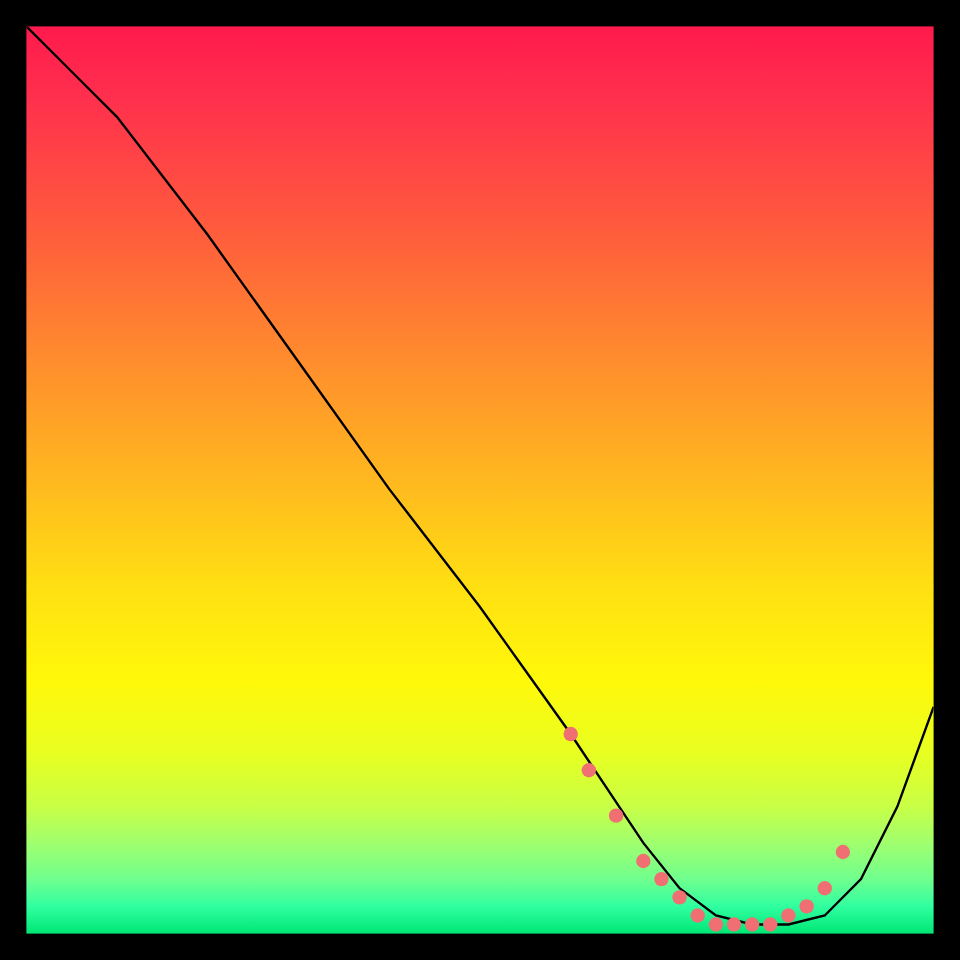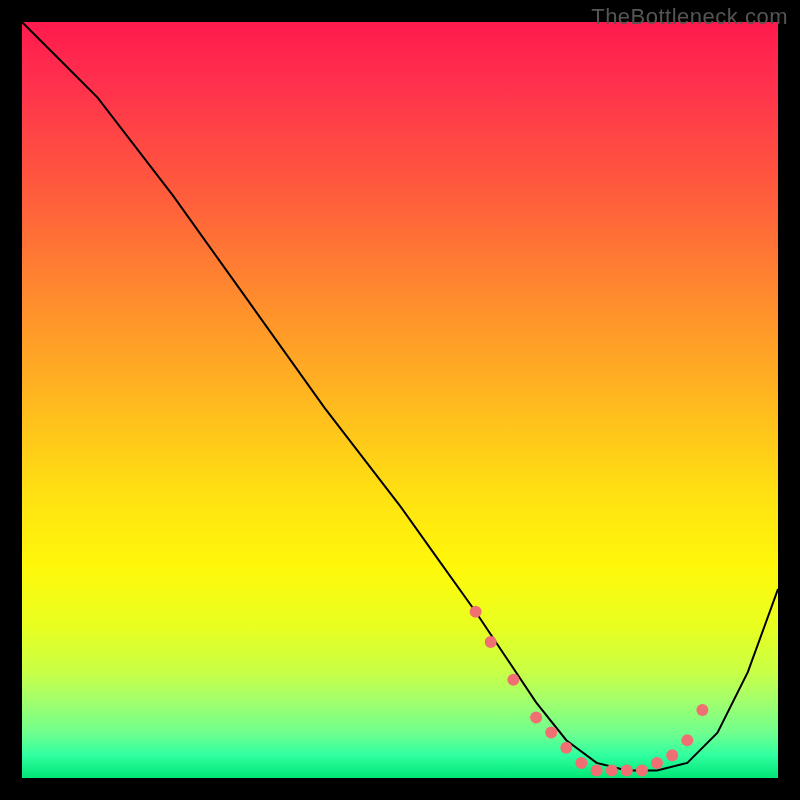--- a/index.html
+++ b/index.html
@@ -55,21 +55,20 @@
     left: 0;
     top: 0;
     width: 756px;
     height: 756px;
   }
 </style>
 </head>
 <body>
 
 <div class="frame">
-  <div class="watermark">TheBottleneck.com</div>
 
   <div class="plot-area">
     <svg class="curve" viewBox="0 0 756 756" preserveAspectRatio="none">
       <path id="curve-path" fill="none" stroke="#000" stroke-width="2" d="M0.0 0.0 L37.8 37.8 L75.6 75.6 L151.2 173.9 L226.8 279.7 L302.4 385.6 L378.0 483.8 L415.8 536.8 L453.6 589.7 L483.8 635.0 L514.1 680.4 L544.3 718.2 L574.6 740.9 L604.8 748.4 L635.0 748.4 L665.3 740.9 L695.5 710.6 L725.8 650.2 L756.0 567.0"></path>
       <g id="markers-group">
           <circle cx="453.6" cy="589.7" r="6" fill="#ef6f72"></circle>
           <circle cx="468.7" cy="619.9" r="6" fill="#ef6f72"></circle>
           <circle cx="491.4" cy="657.7" r="6" fill="#ef6f72"></circle>
           <circle cx="514.1" cy="695.5" r="6" fill="#ef6f72"></circle>
           <circle cx="529.2" cy="710.6" r="6" fill="#ef6f72"></circle>

